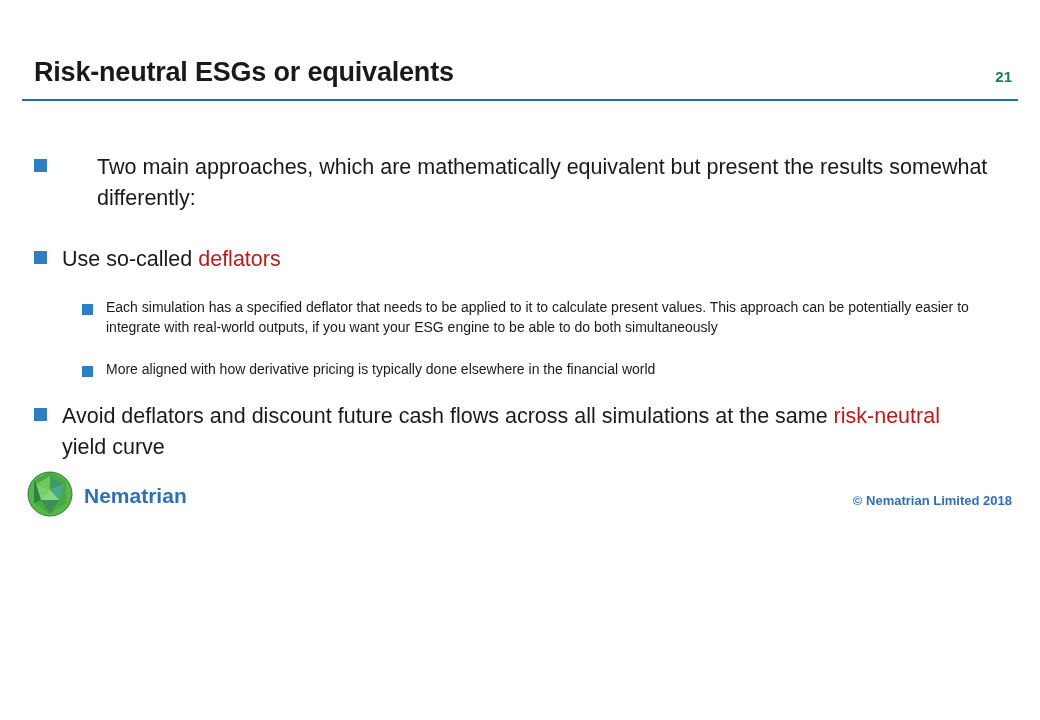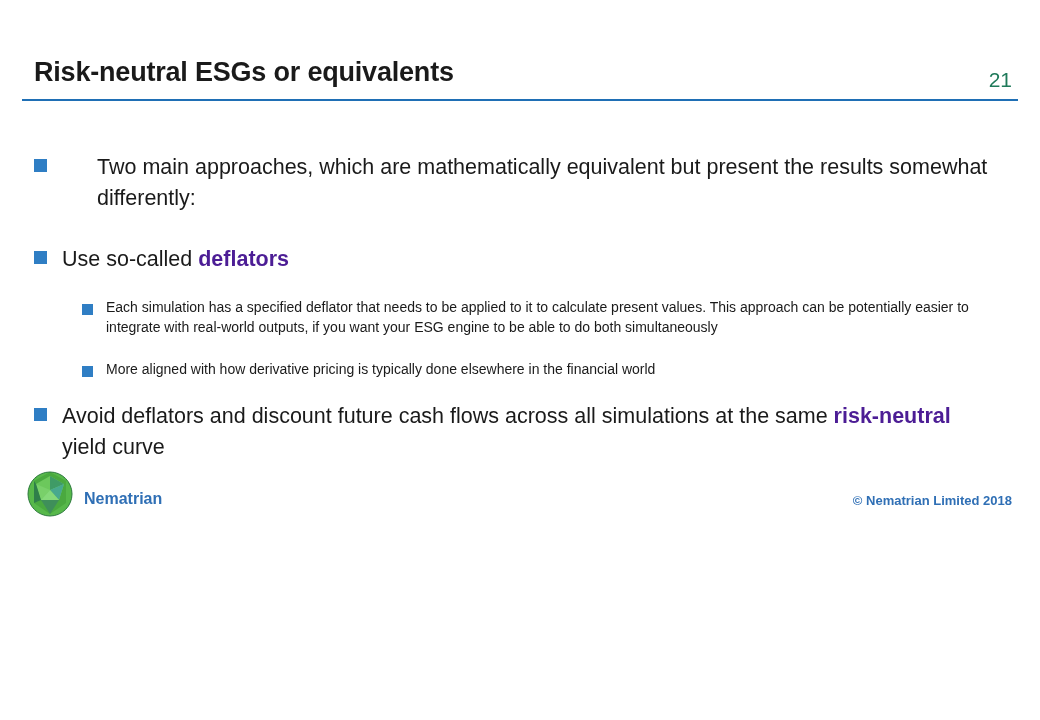--- a/index.html
+++ b/index.html
@@ -28,22 +28,22 @@
     font-size: 27px;
     font-weight: bold;
     color: #1a1a1a;
     letter-spacing: -0.2px;
     white-space: nowrap;
   }
   .slide-number {
     position: absolute;
     right: 28px;
     top: 68px;
-    font-size: 21px;
-    font-weight: normal;
+    font-size: 15px;
+    font-weight: bold;
     color: #1f7a5a;
   }
   .title-rule {
     position: absolute;
     left: 22px;
     top: 99px;
     width: 996px;
     height: 2px;
     background: #1f6fb5;
   }
@@ -91,40 +91,40 @@
     flex: 0 0 auto;
   }
   .lvl2 .text {
     font-size: 14px;
     line-height: 20px;
     color: #1a1a1a;
     max-width: 890px;
   }
 
   .em-purple {
-    color: #4c1d95;
-    font-weight: bold;
+    color: #b91c1c;
+    font-weight: normal;
   }
 
   .gap-after-first { margin-bottom: 30px; gap: 35px; }
   .gap-before-lvl2 { margin-top: 6px; }
 
   
   .footer-logo {
     position: absolute;
     left: 26px;
     bottom: 26px;
     width: 48px;
     height: 48px;
   }
   .footer-brand {
     position: absolute;
     left: 84px;
     bottom: 36px;
-    font-size: 16px;
+    font-size: 21px;
     font-weight: bold;
     color: #2f6fb5;
   }
   .footer-copyright {
     position: absolute;
     right: 28px;
     bottom: 36px;
     font-size: 13px;
     font-weight: bold;
     color: #2f6fb5;

